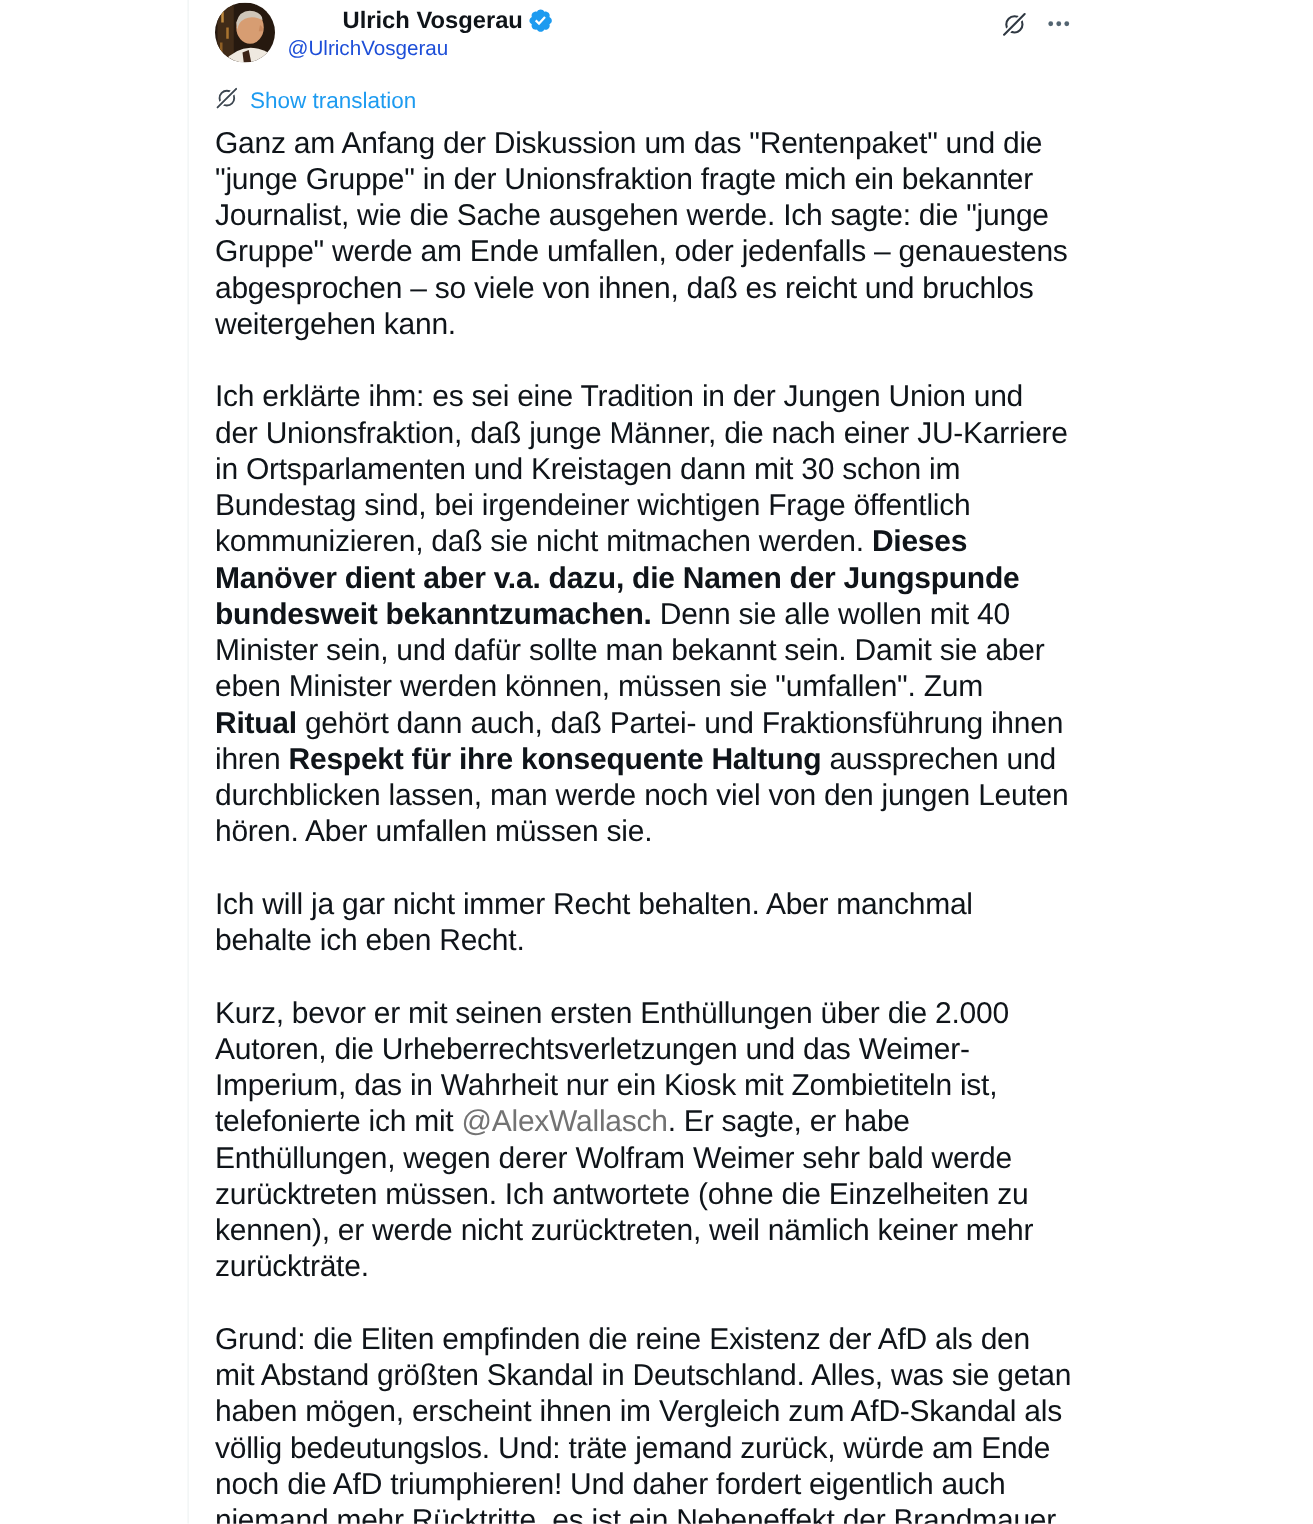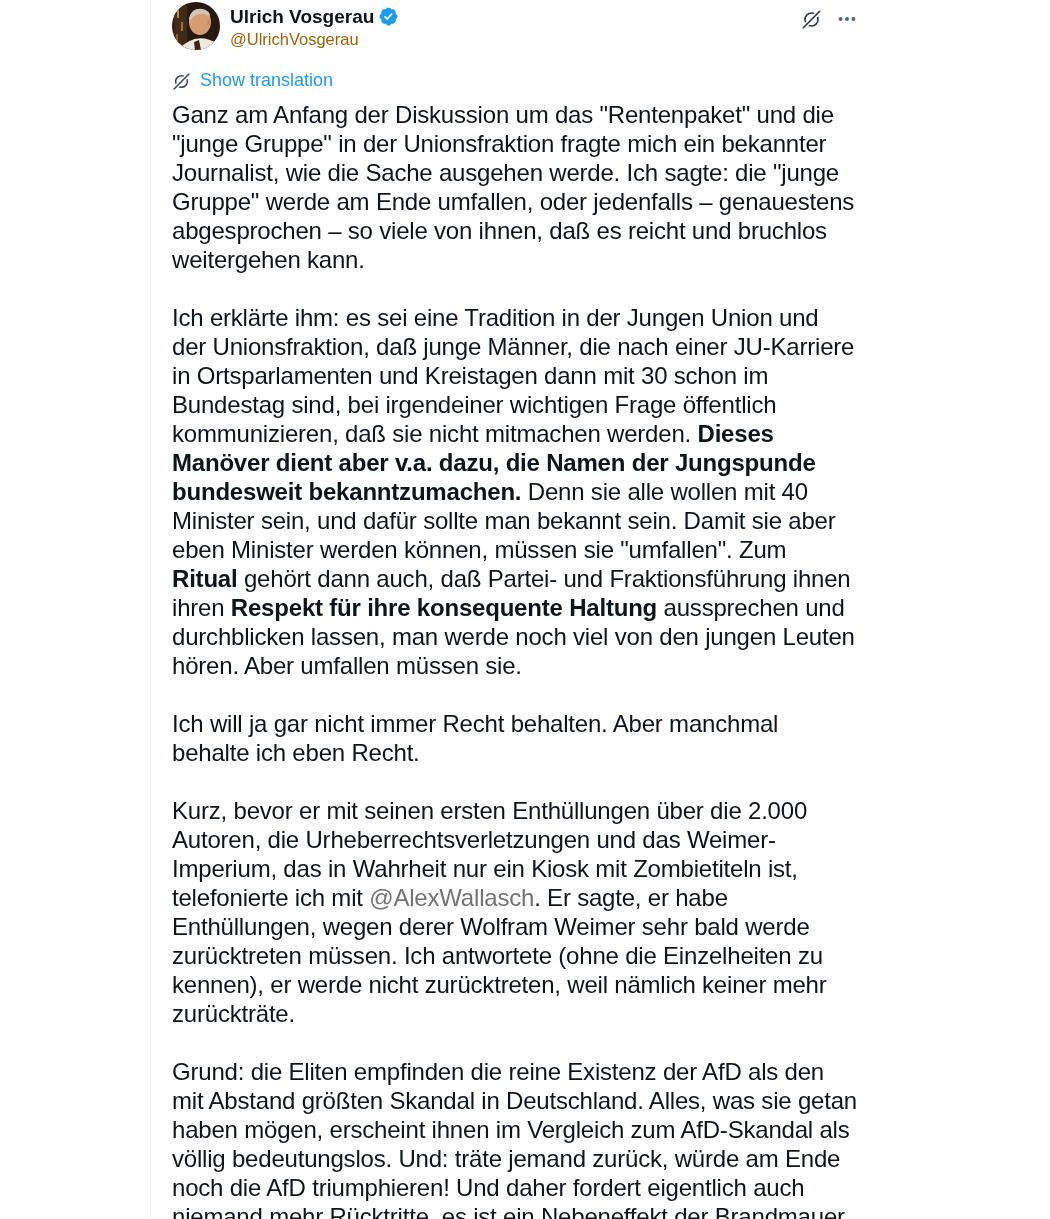--- a/index.html
+++ b/index.html
@@ -23,35 +23,35 @@
     display: flex; align-items: flex-start; padding-top: 2px;
   }
   .avatar {
     width: 48px; height: 48px; border-radius: 50%;
     overflow: hidden; flex: 0 0 48px; cursor: pointer;
   }
   .avatar svg { display: block; }
   .author-block { margin-left: 10px; padding-top: 3px; flex: 1 1 auto; min-width: 0; }
   .name-row { display: flex; align-items: center; gap: 4px; cursor: pointer; }
   .display-name {
-    font-size: 19px; font-weight: 700; line-height: 23px; color: #0f1419;
+    font-size: 19px; font-weight: 700; line-height: 23px; color: #0f1419; margin-left: 44px;
   }
   .verified-icon { width: 21px; height: 21px; display: inline-block; }
   .verified-icon svg { display: block; width: 21px; height: 21px; }
-  .handle { font-size: 16.5px; line-height: 20px; color: #a16207; margin-top: 1px; }
+  .handle { font-size: 16.5px; line-height: 20px; color: #1d4ed8; margin-top: 1px; }
   .header-actions {
     display: flex; align-items: center; gap: 14px; padding-top: 6px;
   }
   .grok-btn, .more-btn { cursor: pointer; display: inline-flex; }
   .grok-btn svg { width: 21px; height: 21px; }
   .more-btn svg { width: 22px; height: 22px; }
   
   .translation-row {
     margin-top: 19px;
-    display: flex; align-items: flex-end; gap: 9px;
+    display: flex; align-items: flex-start; gap: 9px;
     cursor: pointer; width: fit-content;
   }
   .translate-icon svg { width: 19px; height: 19px; display: block; }
   .translation-label {
     color: #1d9bf0; font-size: 18px; line-height: 22px;
   }
   
   .tweet-text {
     margin-top: 9px;
     font-size: 24px; line-height: 29px; letter-spacing: -0.2px;

